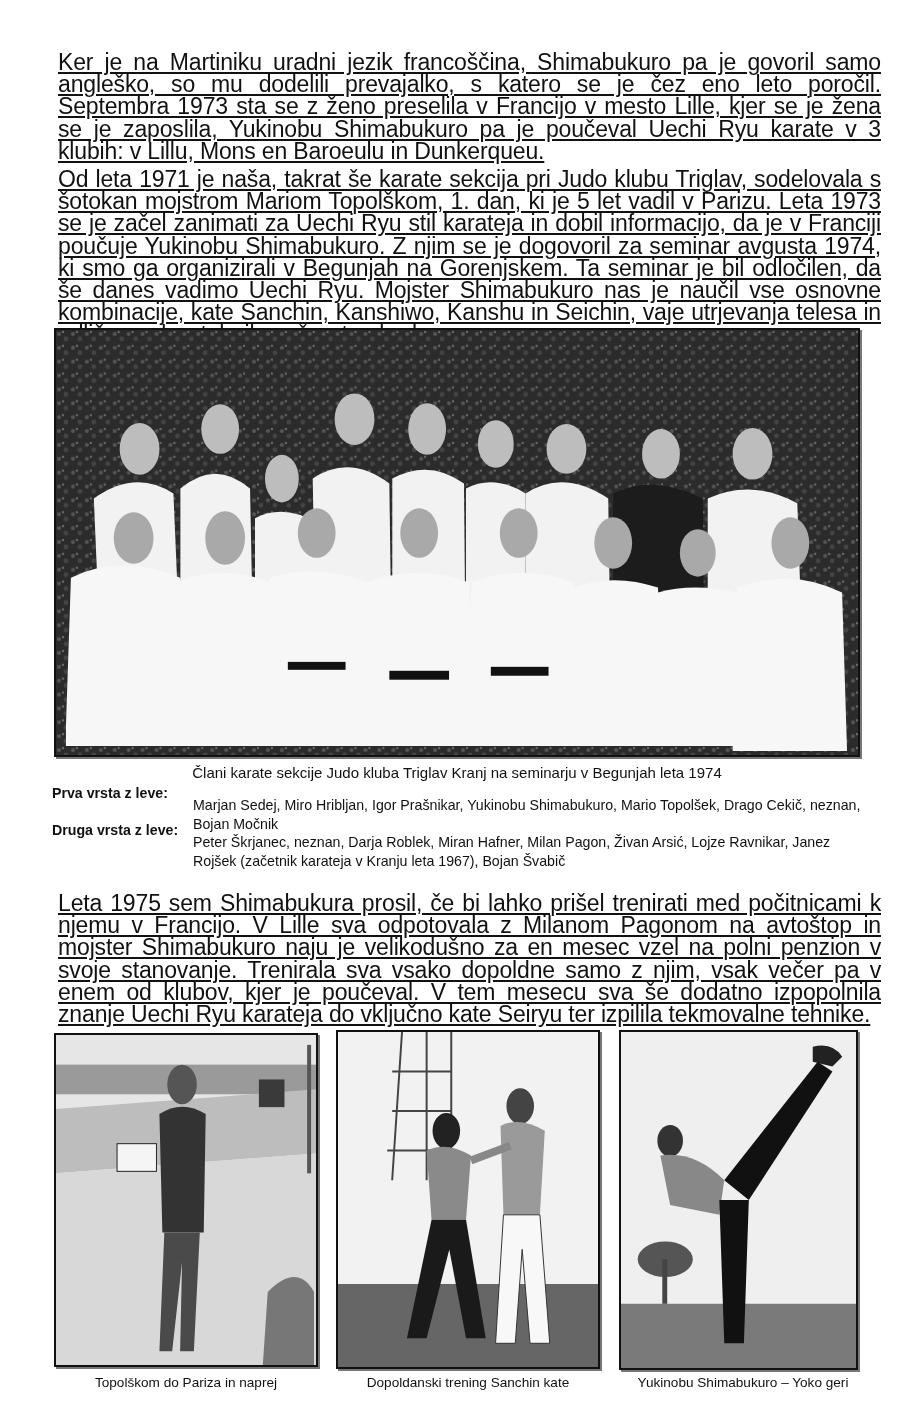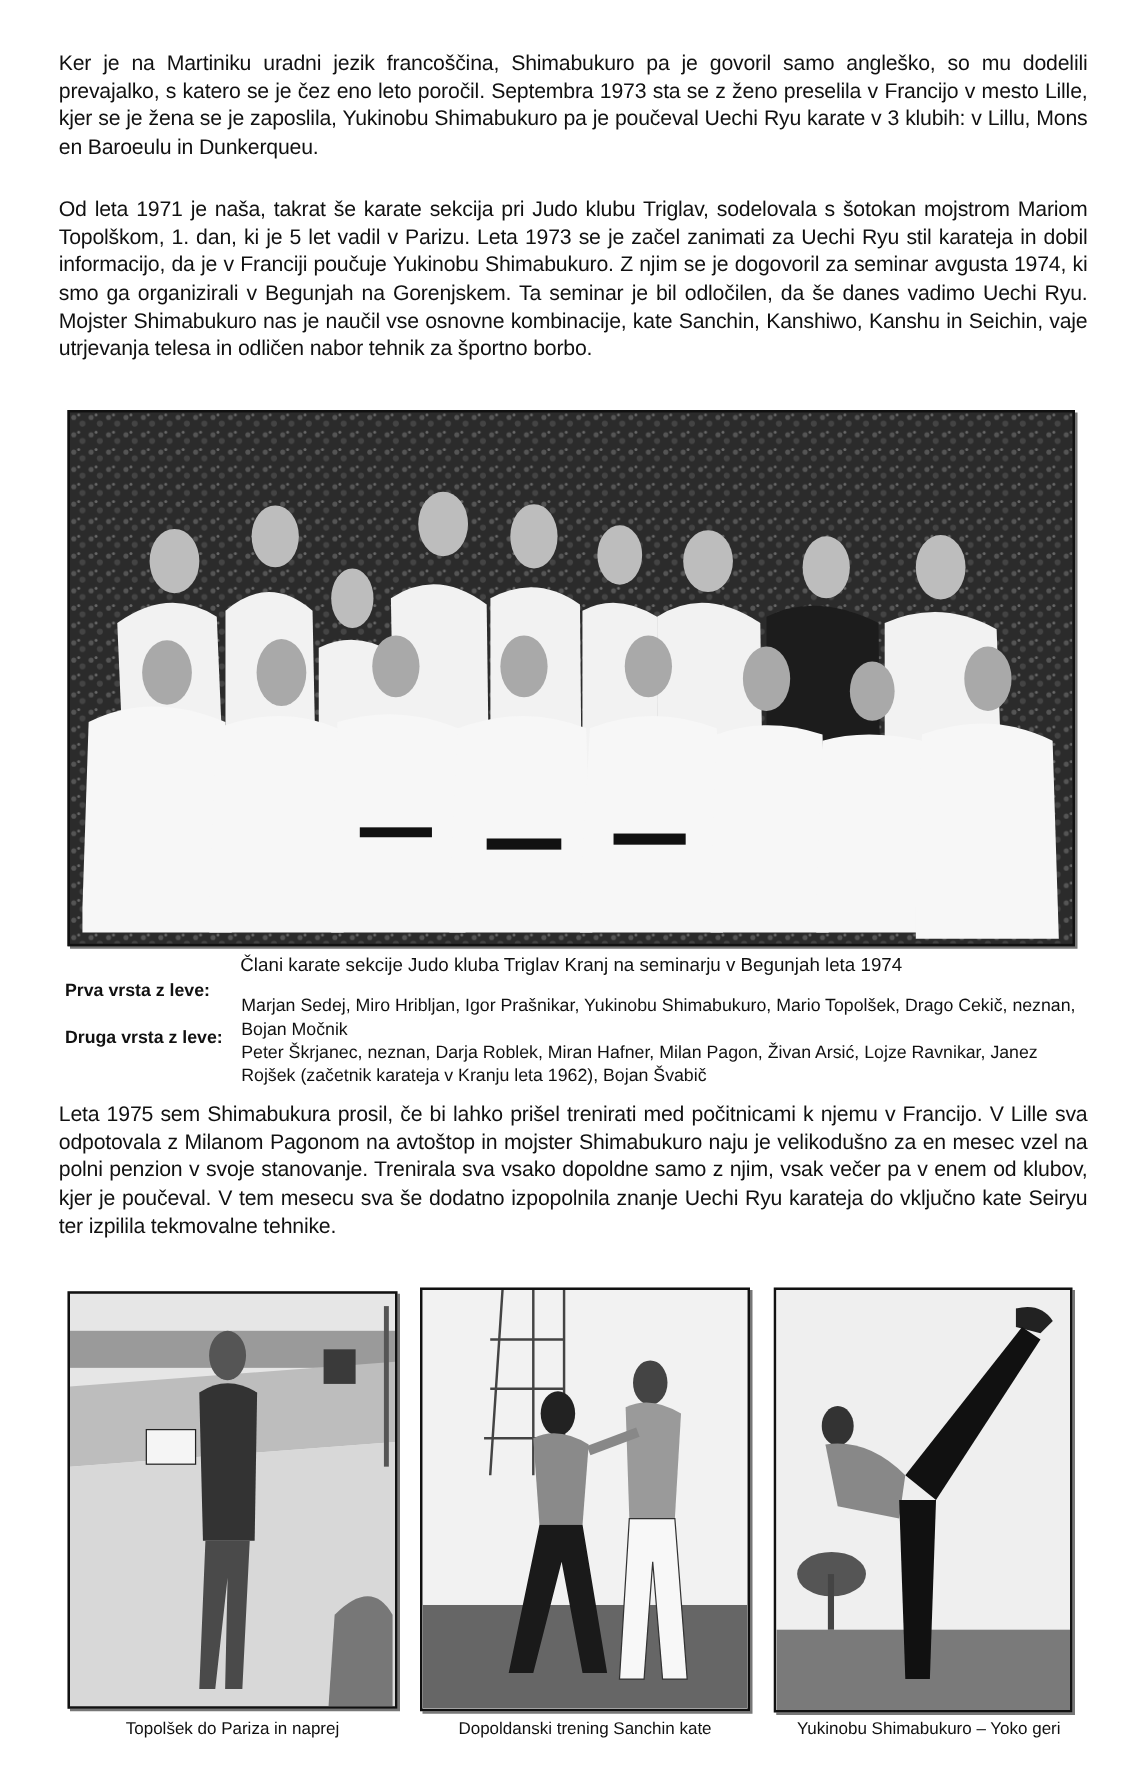--- a/index.html
+++ b/index.html
@@ -2,22 +2,22 @@
 <html><head>
 <meta charset="utf-8">
 <style>
   html, body { margin: 0; padding: 0; background: #ffffff; }
   body {
     width: 912px; height: 1416px; position: relative; overflow: hidden;
     font-family: "Liberation Sans", "DejaVu Sans", sans-serif; color: #111;
   }
   .para {
     position: absolute; left: 43px; width: 823px;
-    font-size: 17px; line-height: 22.2px; text-align: justify;
-    letter-spacing: -0.15px; margin: 4px;
+    font-size: 23px; line-height: 22.2px; text-align: justify;
+    letter-spacing: -0.15px; margin: 15px; text-decoration: underline;
   }
   #p1 { top: 36px; }
   #p2 { top: 153px; }
   #p3 { top: 877px; }
 
   .photo {
     position: absolute; border: 2px solid #111; box-sizing: border-box; overflow: hidden;
     box-shadow: 2px 2px 0 #777;
   }
   #main-photo { left: 54px; top: 328px; width: 806px; height: 429px; background: #2a2a2a; }
@@ -114,41 +114,41 @@
   </svg>
 </div>
 
 <div class="caption-title">Člani karate sekcije Judo kluba Triglav Kranj na seminarju v Begunjah leta 1974</div>
 <div class="caption-row" id="row-1">
   <span class="lbl">Prva vrsta z leve:</span>
   <span class="names">Marjan Sedej, Miro Hribljan, Igor Prašnikar, Yukinobu Shimabukuro, Mario Topolšek, Drago Cekič, neznan, Bojan Močnik</span>
 </div>
 <div class="caption-row" id="row-2">
   <span class="lbl">Druga vrsta z leve:</span>
-  <span class="names">Peter Škrjanec, neznan, Darja Roblek, Miran Hafner, Milan Pagon, Živan Arsić, Lojze Ravnikar, Janez Rojšek (začetnik karateja v Kranju leta 1962), Bojan Švabič</span>
+  <span class="names">Peter Škrjanec, neznan, Darja Roblek, Miran Hafner, Milan Pagon, Živan Arsić, Lojze Ravnikar, Janez Rojšek (začetnik karateja v Kranju leta 1967), Bojan Švabič</span>
 </div>
 
 <p class="para" id="p3">Leta 1975 sem Shimabukura prosil, če bi lahko prišel trenirati med počitnicami k njemu v Francijo. V Lille sva odpotovala z Milanom Pagonom na avtoštop in mojster Shimabukuro naju je velikodušno za en mesec vzel na polni penzion v svoje stanovanje. Trenirala sva vsako dopoldne samo z njim, vsak večer pa v enem od klubov, kjer je poučeval. V tem mesecu sva še dodatno izpopolnila znanje Uechi Ryu karateja do vključno kate Seiryu ter izpilila tekmovalne tehnike.</p>
 
 <div class="photo" id="photo-1" title="Young man hitchhiking by a road holding a sign">
   <svg viewBox="0 0 264 334" preserveAspectRatio="none">
     <rect width="264" height="334" fill="#e6e6e6"></rect>
     <rect y="30" width="264" height="30" fill="#9a9a9a"></rect>
     <path d="M0 75 L264 55 L264 120 L0 140 Z" fill="#bdbdbd"></path>
     <path d="M0 140 L264 120 L264 334 L0 334 Z" fill="#d8d8d8"></path>
     <rect x="206" y="45" width="26" height="28" fill="#3a3a3a"></rect>
     <rect x="255" y="10" width="4" height="130" fill="#555"></rect>
     <ellipse cx="128" cy="50" rx="15" ry="20" fill="#555"></ellipse>
     <path d="M105 80 Q128 65 152 80 L150 200 L108 200 Z" fill="#333"></path>
     <path d="M110 200 L146 200 L140 320 L126 320 L128 230 L118 320 L105 320 Z" fill="#4a4a4a"></path>
     <rect x="62" y="110" width="40" height="28" fill="#f5f5f5" stroke="#222"></rect>
     <path d="M215 260 Q245 230 262 260 L262 334 L210 334 Z" fill="#777"></path>
   </svg>
 </div>
-<div class="small-cap" id="cap-1">Topolšek do Pariza in naprej</div>
+<div class="small-cap" id="cap-1">Topolškom do Pariza in naprej</div>
 
 <div class="photo" id="photo-2" title="Two men practicing karate in front of a radio tower">
   <svg viewBox="0 0 264 339" preserveAspectRatio="none">
     <rect width="264" height="339" fill="#f2f2f2"></rect>
     <g stroke="#444" stroke-width="2" fill="none">
       <path d="M65 0 L55 150 M90 0 L90 150 M115 0 L115 150"></path>
       <path d="M55 40 L115 40 M55 80 L115 80 M50 120 L120 120"></path>
     </g>
     <rect y="255" width="264" height="84" fill="#666"></rect>
     <ellipse cx="110" cy="100" rx="14" ry="18" fill="#222"></ellipse>

